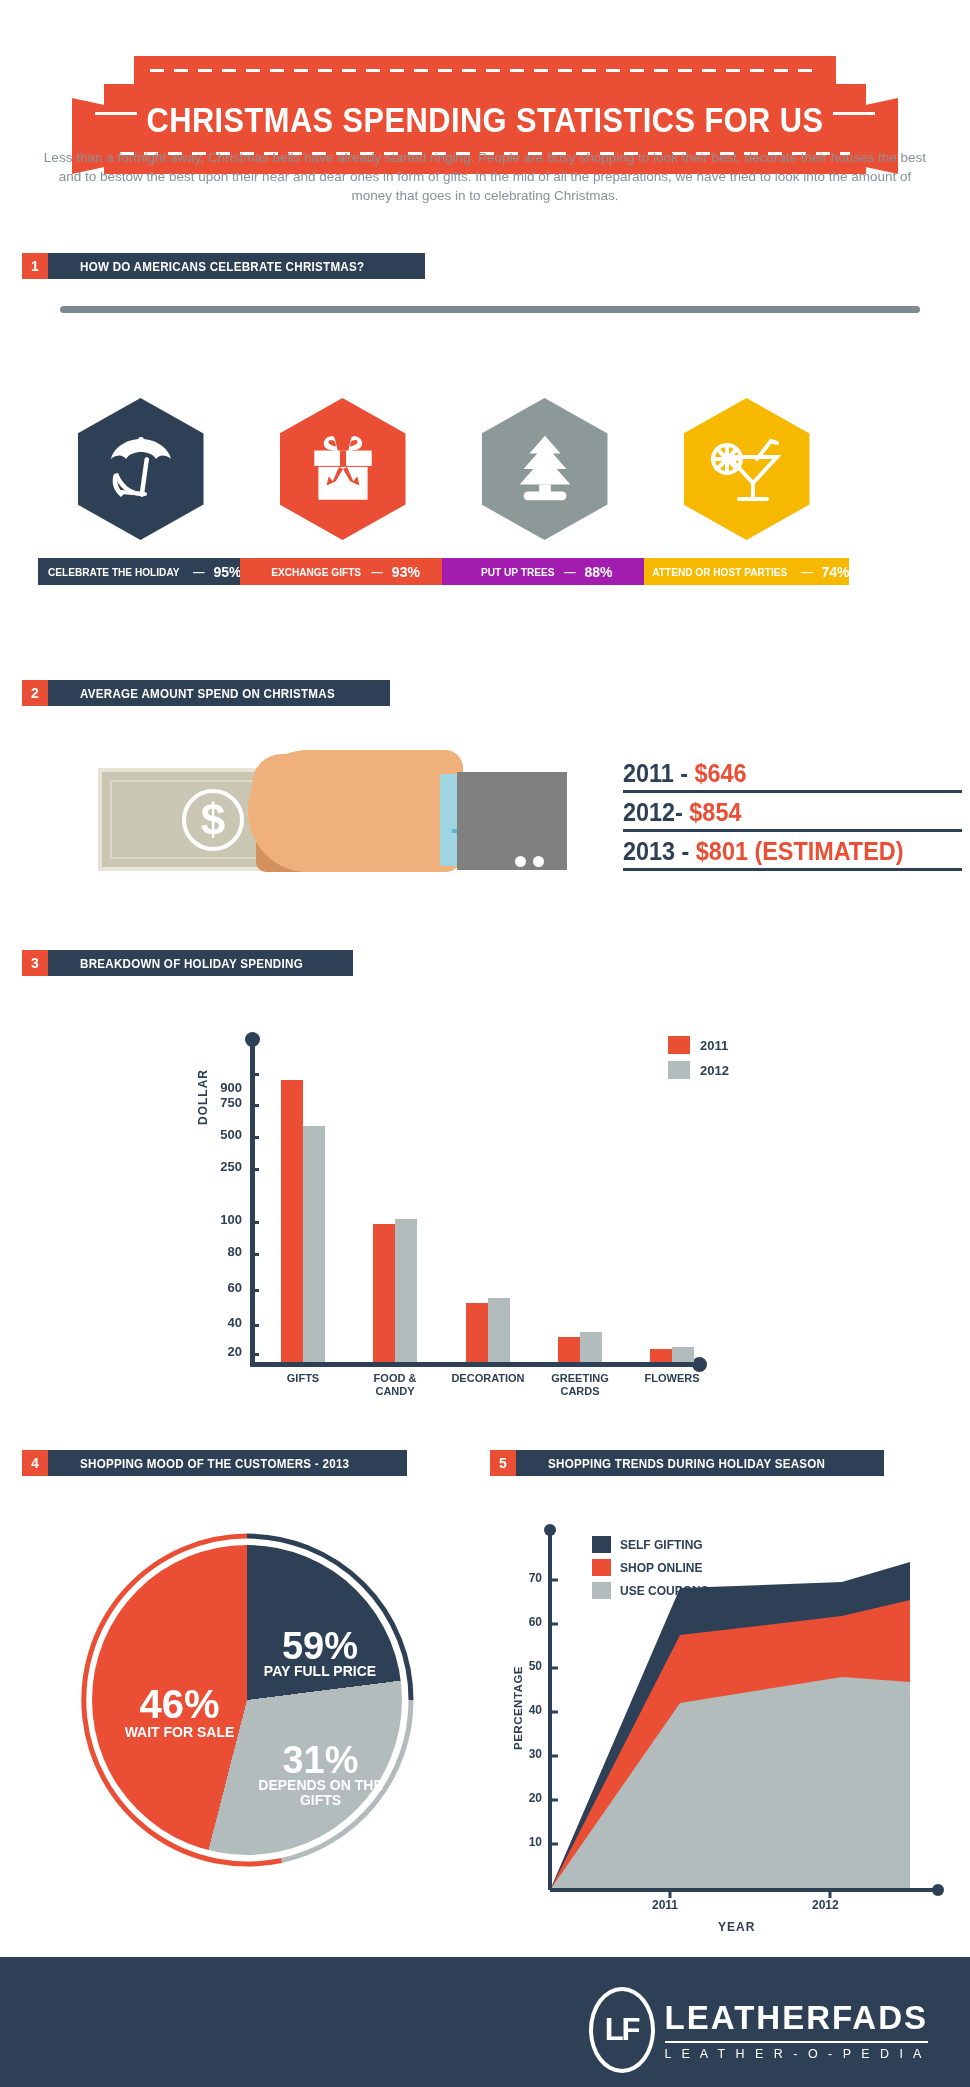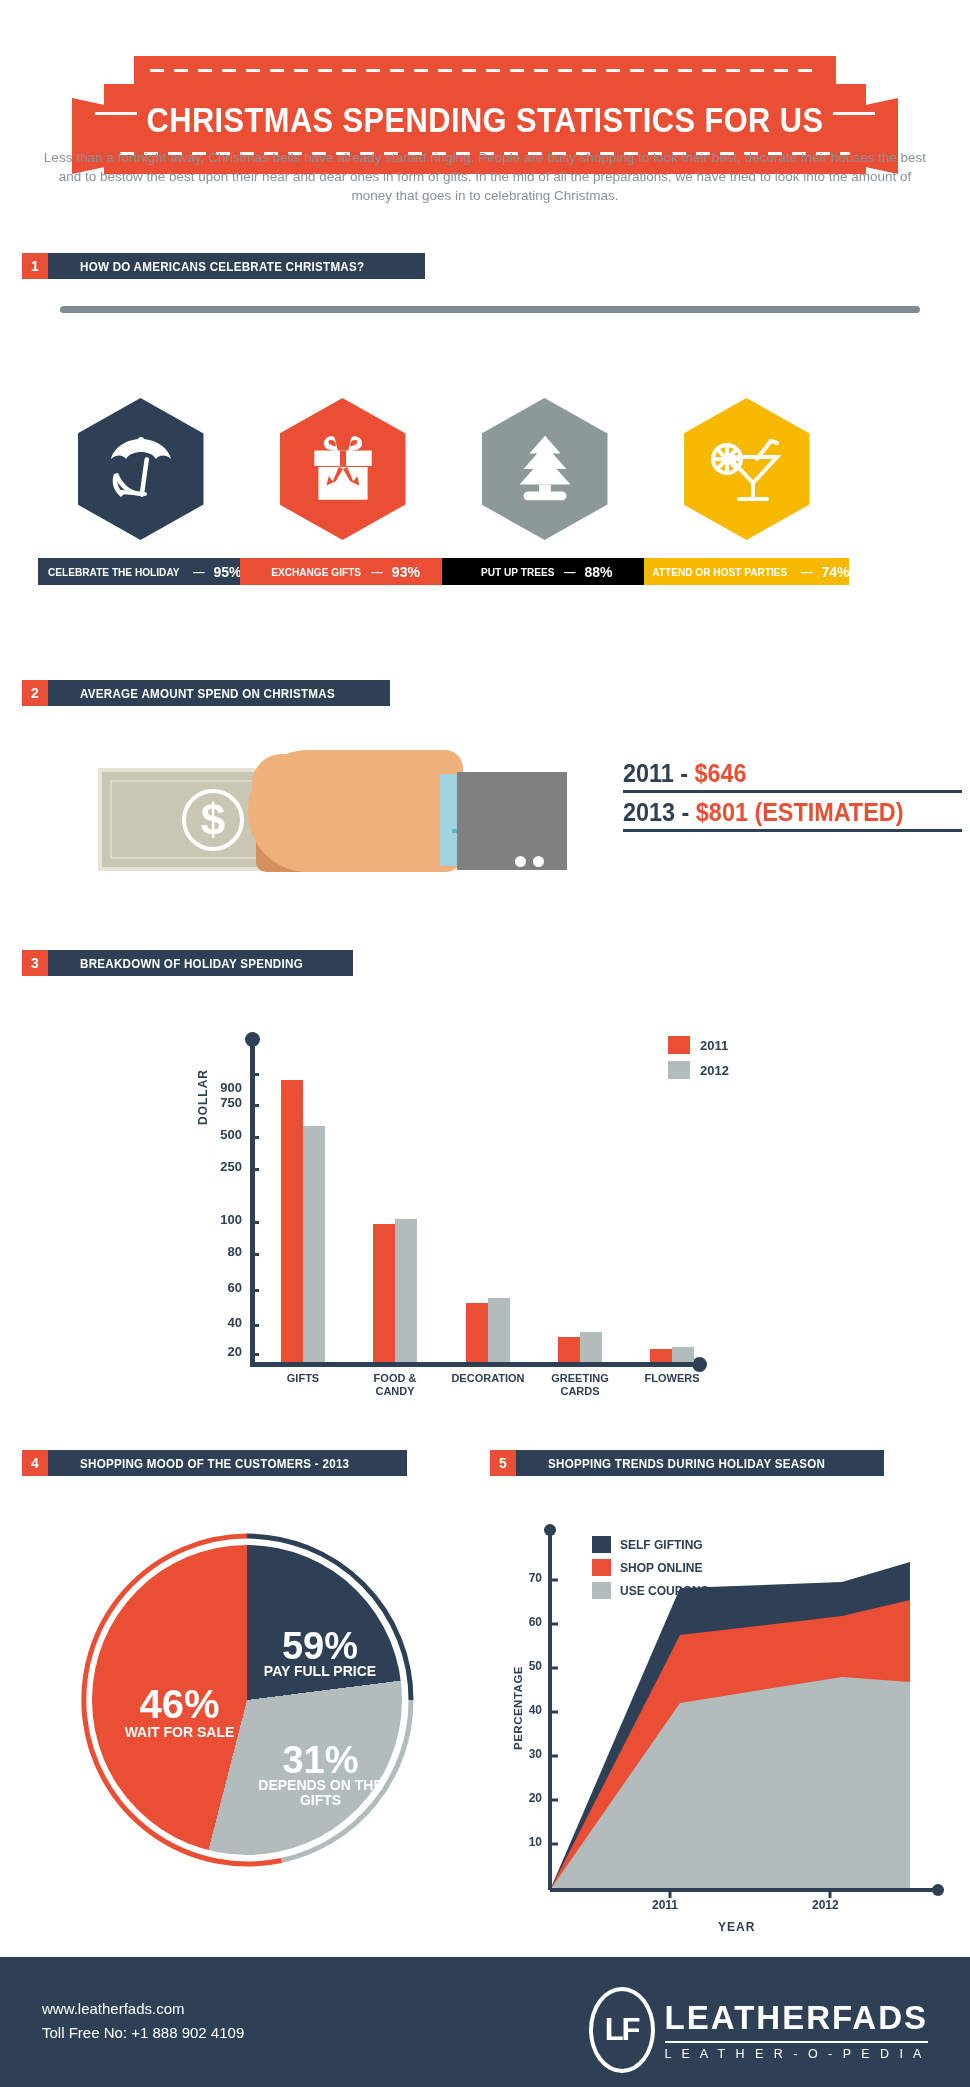--- a/index.html
+++ b/index.html
@@ -271,21 +271,21 @@
   <div class="hex-cell" style="left:442px;">
     <div class="hex" style="background:#8d9899;">
       <svg width="78" height="80" viewBox="0 0 80 80">
         <g fill="#ffffff">
           <path d="M40 6 L56 24 L48 24 L62 40 L52 40 L66 56 L14 56 L28 40 L18 40 L32 24 L24 24 Z"></path>
           <rect x="34" y="56" width="12" height="10"></rect>
           <rect x="18" y="63" width="44" height="9" rx="4.5"></rect>
         </g>
       </svg>
     </div>
-    <div class="hex-label" style="background:#000000;">
+    <div class="hex-label" style="background:#a21caf;">
       <i>PUT UP TREES</i>
       <span style="margin:0 4px;">—</span>
       <b>88%</b>
     </div>
   </div>
 
   <div class="hex-cell" style="left:644px;">
     <div class="hex" style="background:#f7b900;">
       <svg width="84" height="84" viewBox="0 0 84 84">
         <g stroke="#ffffff" stroke-width="4" fill="none" stroke-linecap="round">
@@ -326,20 +326,21 @@
   <div class="thumb"></div>
   <div class="cuff"></div>
   <div class="cuff-line"></div>
   <div class="sleeve">
     <div class="btn-dot" style="left:58px;"></div>
     <div class="btn-dot" style="left:76px;"></div>
   </div>
 
   <div class="years">
     <div class="year-line"><span class="inner"><span>2011 - </span><em>$646</em></span></div>
+    <div class="year-line"><span class="inner"><span>2012- </span><em>$854</em></span></div>
     <div class="year-line"><span class="inner"><span>2013 - </span><em>$801 (ESTIMATED)</em></span></div>
   </div>
 </div>
 
 <div class="sec-head" style="left:22px; top:950px;">
   <div class="sec-num">3</div>
   <div class="sec-title">
       <span>BREAKDOWN OF HOLIDAY SPENDING</span>
     </div>
 </div>
@@ -487,24 +488,20 @@
       <div class="ac-leg-tx">SHOP ONLINE</div>
     </div>
     <div class="ac-leg-row">
       <div class="ac-leg-sw" style="background:#b2bcbc;"></div>
       <div class="ac-leg-tx">USE COUPONS</div>
     </div>
   </div>
 </div>
 
 <div class="footer">
-  <div class="f-lines">
-    <div>www.leatherfads.com</div>
-    <div>Toll Free No: +1 888 902 4109</div>
-  </div>
   <div class="logo">
     <div class="logo-oval">LF</div>
     <div class="logo-txt">
       <div class="logo-main">LEATHERFADS</div>
       <div class="logo-rule"></div>
       <div class="logo-sub">L E A T H E R - O - P E D I A</div>
     </div>
   </div>
 </div>
 

